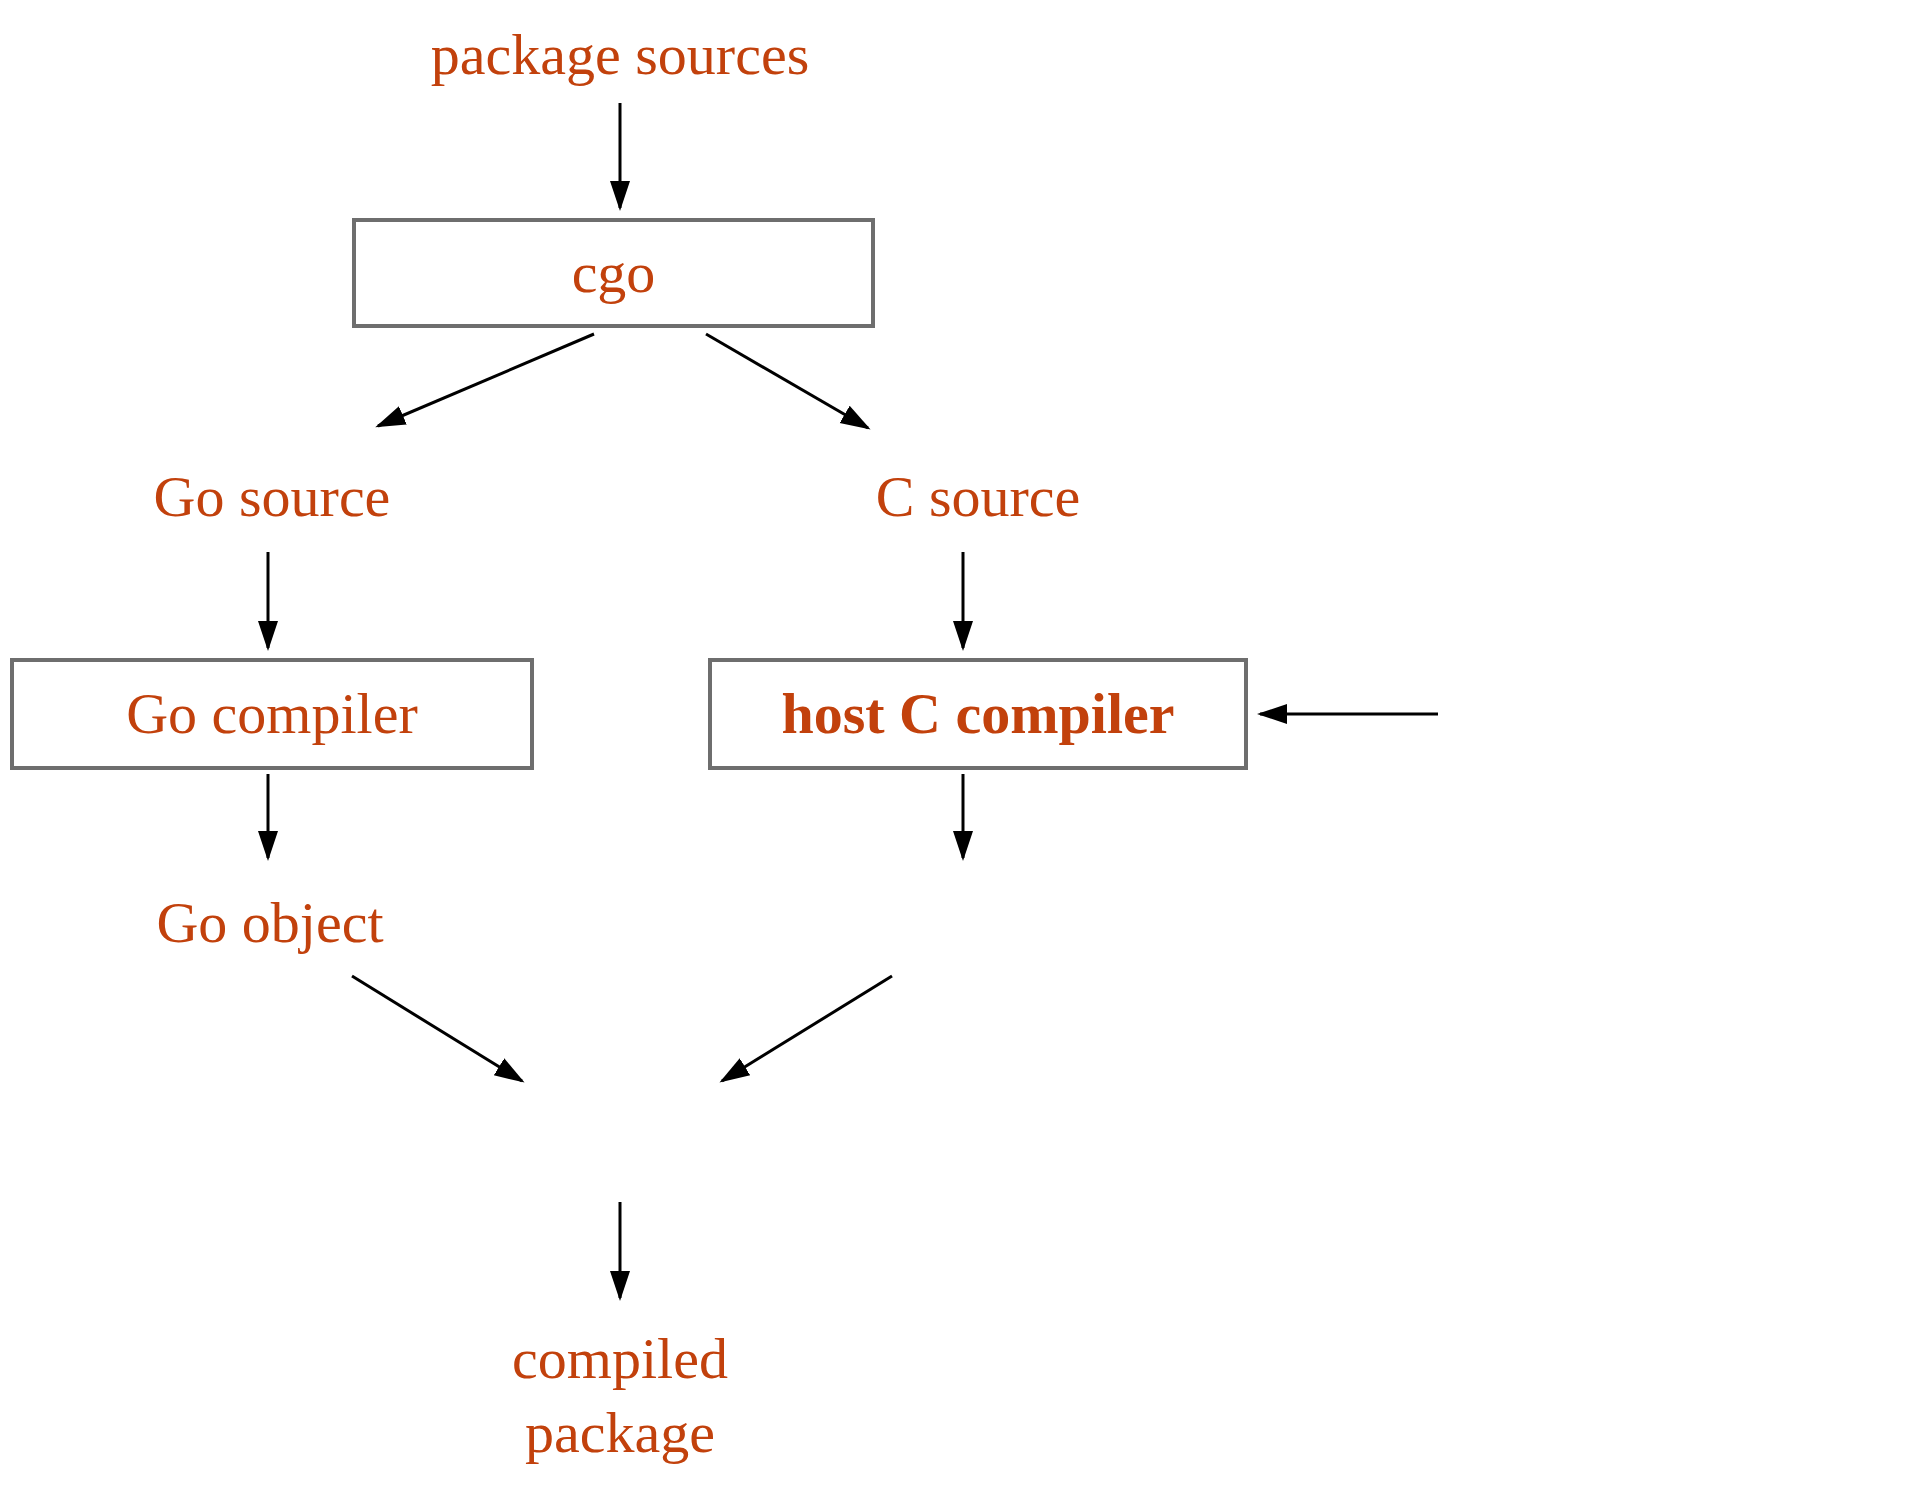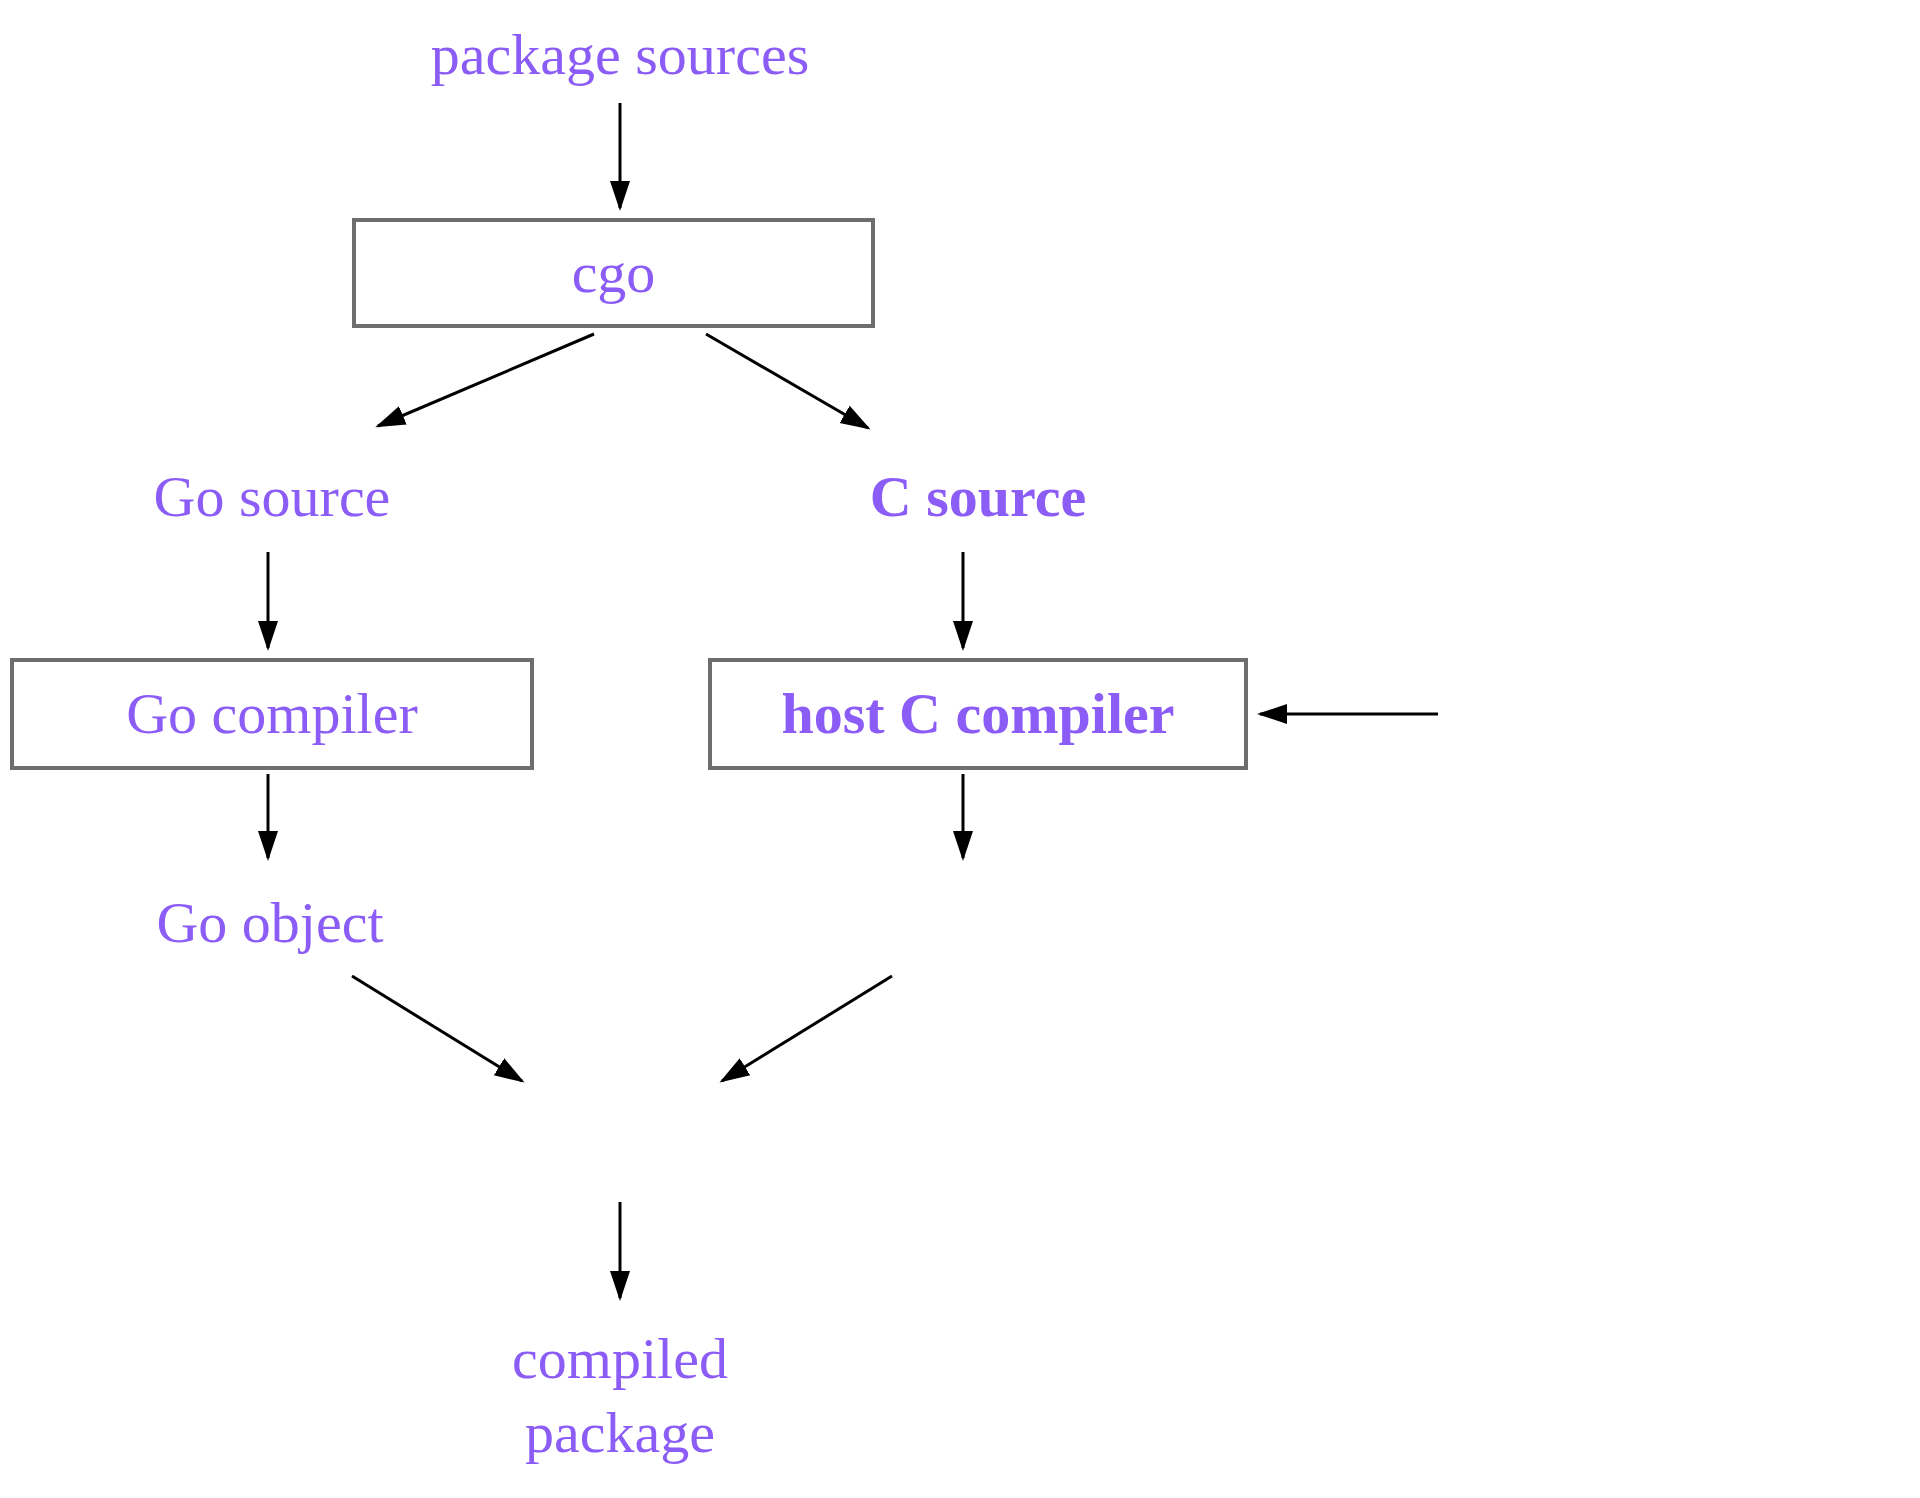--- a/index.html
+++ b/index.html
@@ -6,21 +6,21 @@
     margin: 0;
     padding: 0;
     background: #ffffff;
   }
   .canvas {
     position: relative;
     width: 1920px;
     height: 1498px;
     background: #ffffff;
     font-family: "Liberation Serif", serif;
-    color: #8b5cf6;
+    color: #c2410c;
     overflow: hidden;
   }
   .edges-layer {
     position: absolute;
     left: 0;
     top: 0;
     width: 1920px;
     height: 1498px;
   }
   .edges-layer line {
@@ -77,21 +77,21 @@
     <line x1="963" y1="774" x2="963" y2="858" marker-end="url(#arrowhead)"></line>
     <line x1="352" y1="976" x2="522" y2="1081" marker-end="url(#arrowhead)"></line>
     <line x1="892" y1="976" x2="722" y2="1081" marker-end="url(#arrowhead)"></line>
     <line x1="620" y1="1202" x2="620" y2="1298" marker-end="url(#arrowhead)"></line>
   </svg>
 
   <div class="node-label" style="left:370px; top:18px; width:500px;">package sources</div>
 
   <div class="node-label" style="left:72px; top:460px; width:400px;">Go source</div>
 
-  <div class="node-label" style="left:778px; top:460px; width:400px;font-weight:bold;">C source</div>
+  <div class="node-label" style="left:778px; top:460px; width:400px;">C source</div>
 
 
   <div class="node-label" style="left:70px; top:886px; width:400px;">Go object</div>
 
 
   <div class="node-label wrap" style="left:470px; top:1322px; width:300px;">compiled package</div>
 
   <div class="node-box" style="left:10px; top:658px; width:524px; height:112px;">
     <span>Go compiler</span>
   </div>

